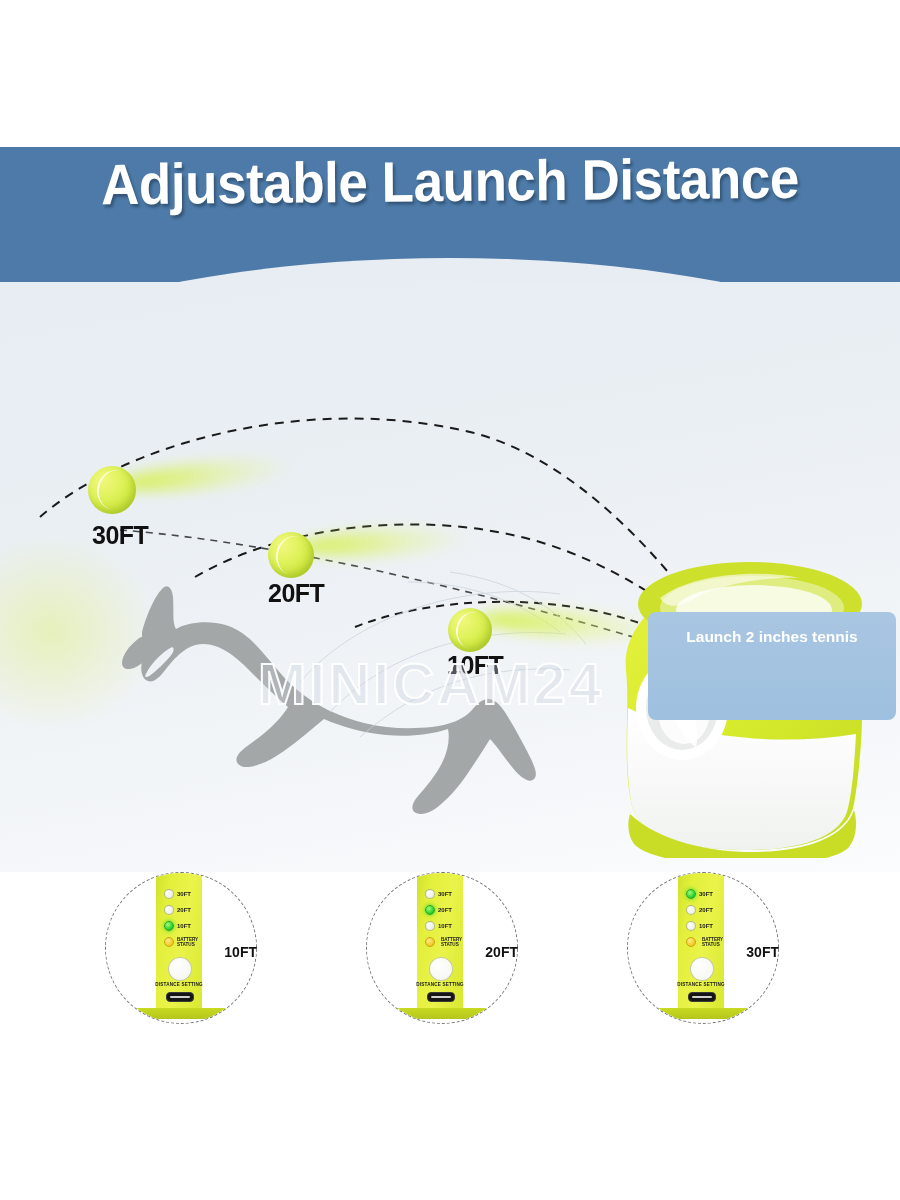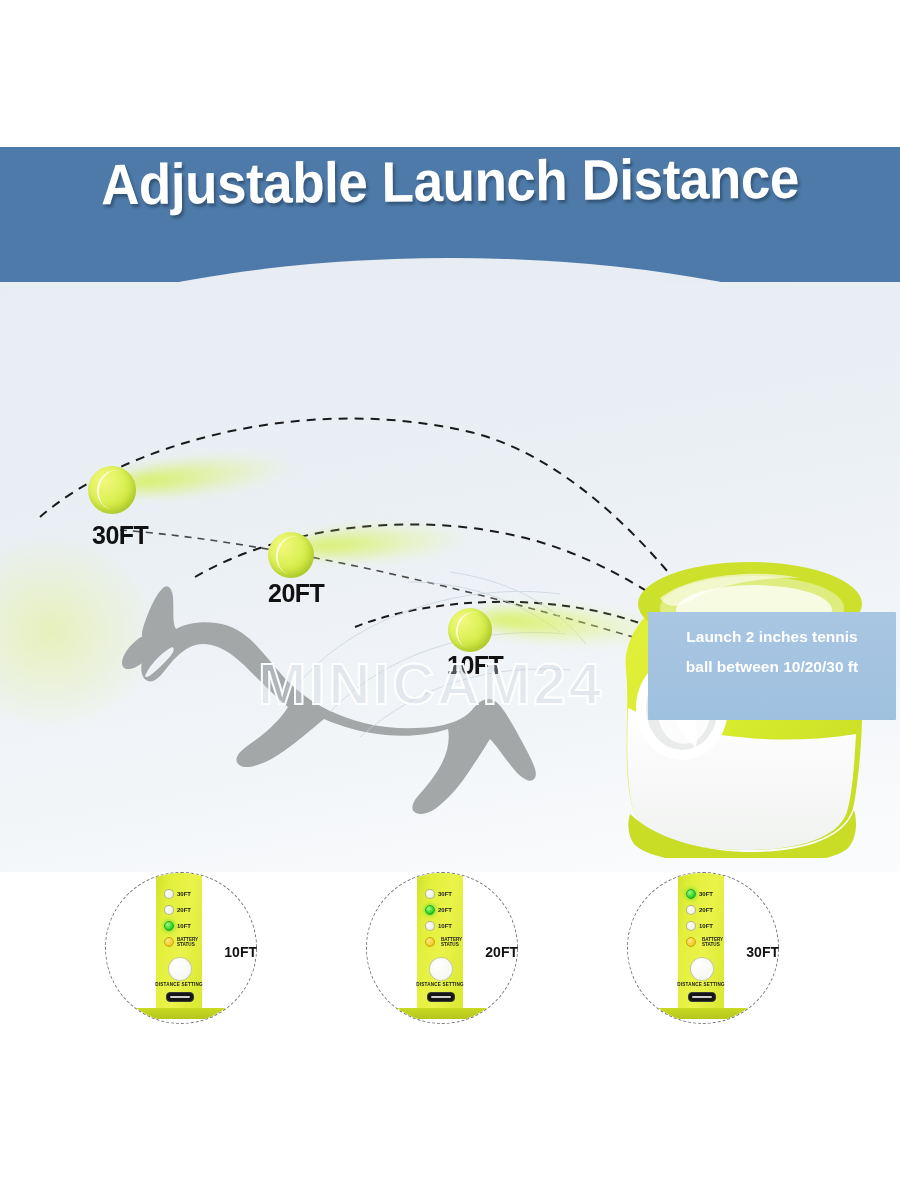--- a/index.html
+++ b/index.html
@@ -40,21 +40,21 @@
   .ball:after{content:"";position:absolute;left:18%;top:8%;width:74%;height:84%;
               border-left:2px solid rgba(255,255,255,.8);border-radius:50%;
               transform:rotate(14deg);}
   .trail{position:absolute;border-radius:50%;filter:blur(7px);
          background:linear-gradient(90deg,rgba(210,240,60,.92),rgba(220,245,90,.35) 60%,rgba(230,248,120,0));}
   .dlabel{position:absolute;font-size:25px;font-weight:bold;color:#111;letter-spacing:-0.5px;}
 
   
   .callout{position:absolute;left:648px;top:330px;width:248px;height:108px;
            background:linear-gradient(180deg,#a9c6e2 0%,#9ec0df 100%);
-           border-radius:1px;color:#fff;font-size:15.5px;font-weight:bold;
+           border-radius:8px;color:#fff;font-size:15.5px;font-weight:bold;
            line-height:30px;text-align:center;padding-top:10px;box-sizing:border-box;}
 
   
   .device{position:absolute;left:600px;top:558px;width:300px;height:300px;}
 
   
   .insets{position:absolute;left:0;top:872px;width:900px;height:180px;}
   .inset{position:absolute;top:0;width:156px;height:172px;}
   .inset-circle{position:absolute;left:0;top:0;width:150px;height:150px;border-radius:50%;
                 border:1px dashed #777;background:#fff;overflow:hidden;}
@@ -172,21 +172,20 @@
       <ellipse cx="82" cy="150" rx="46" ry="52" fill="#ffffff"></ellipse>
       <ellipse cx="82" cy="150" rx="36" ry="42" fill="#e9ecea"></ellipse>
       <ellipse cx="84" cy="154" rx="26" ry="32" fill="#fbfcfb"></ellipse>
       <path d="M62,120 C86,132 102,160 96,190 C82,178 64,150 62,120 Z" fill="#ffffff" opacity=".85"></path>
       <ellipse cx="92" cy="82" rx="13" ry="14" fill="#ffffff"></ellipse>
       <ellipse cx="92" cy="82" rx="8" ry="9" fill="#eceeec"></ellipse>
     </svg>
 
     <div class="callout">
       <div>Launch 2 inches tennis</div>
-      <div>ball between 10/20/30 ft</div>
     </div>
   </div>
 
   <div class="insets">
 
     <div class="inset" style="left:105px;">
       <div class="inset-circle">
         <div class="panel">
           <div class="led-row" style="top:24px;">
             <div class="led"></div>

